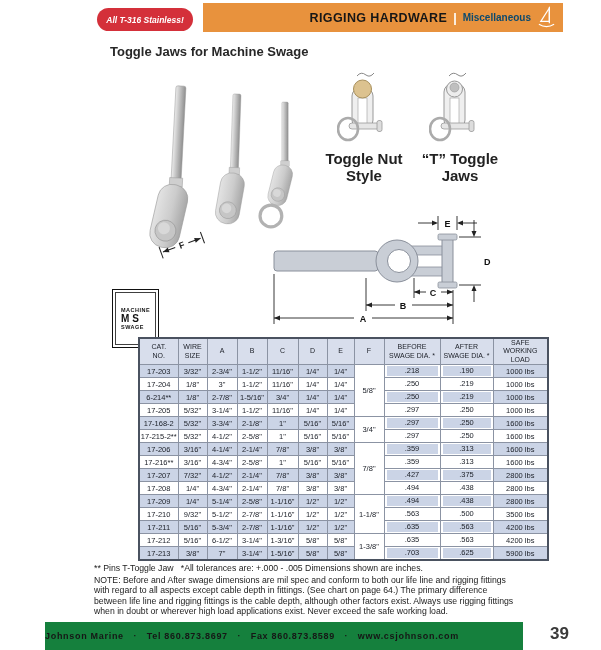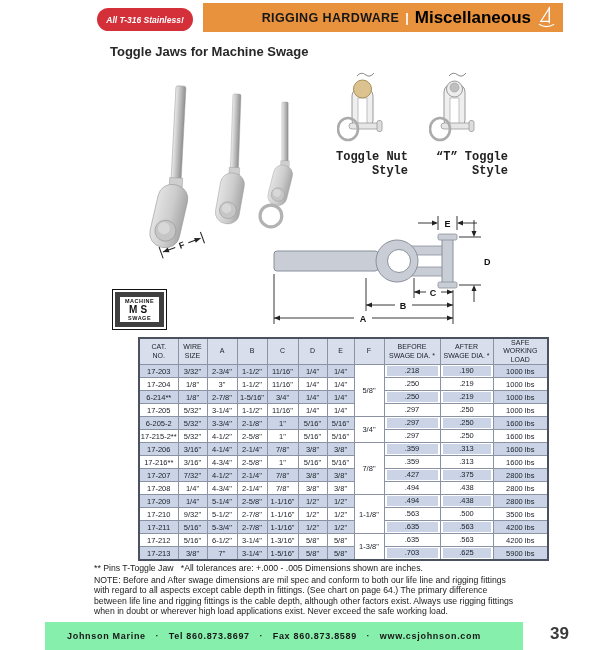--- a/index.html
+++ b/index.html
@@ -7,36 +7,36 @@
   .page { position:relative; width:601px; height:650px; background:#ffffff; overflow:hidden; }
 
   
   .pill { position:absolute; left:97px; top:8px; width:96px; height:23px; background:#d4303a;
           border-radius:12px; color:#fff; font-size:8.5px; font-weight:bold; font-style:italic;
           display:flex; align-items:center; justify-content:center; }
   .banner { position:absolute; left:195px; top:3px; width:360px; height:29px; background:#e8923d;
             display:flex; align-items:center; justify-content:flex-end; padding-right:7px; gap:6px;margin-left:8px; }
   .banner-title { font-weight:bold; font-size:12.5px; color:#161616; letter-spacing:0.4px; }
   .banner-div { font-weight:bold; font-size:12.5px; color:#fff; }
-  .banner-sub { font-weight:bold; font-size:17px; color:#000000; }
+  .banner-sub { font-weight:bold; font-size:10px; color:#0c4a6e; }
 
   
   .title { position:absolute; left:110px; top:44px; font-size:13px; font-weight:bold; color:#272727; }
   .desc { position:absolute; left:104px; top:62px; font-size:9.5px; color:#333; line-height:1.3; white-space:pre-line; }
 
   
   .jaws-svg { position:absolute; left:115px; top:78px; }
   .nut-svg { position:absolute; left:337px; top:70px; }
   .t-svg   { position:absolute; left:429px; top:70px; }
-  .style-label { position:absolute; top:150px; font-size:12px; font-weight:bold; color:#222; text-align:right;font-family:Liberation Mono, monospace; }
+  .style-label { position:absolute; top:150px; font-size:15px; font-weight:bold; color:#222; text-align:center; }
   .style-label.nut { left:320px; width:88px; }
   .style-label.tt  { left:412px; width:96px; }
 
   .ms-badge { position:absolute; left:112px; top:289px; border:1px solid #111; padding:2px; background:#fff; }
-  .ms-inner { border:5px solid #404040; padding:1px 5px; text-align:center; }
+  .ms-inner { border:1px solid #404040; padding:14px 5px; text-align:left; }
   .ms-l1, .ms-l3 { font-size:5.5px; font-weight:bold; letter-spacing:0.5px; color:#111; }
   .ms-l2 { font-size:10px; font-weight:bold; letter-spacing:3px; color:#111; }
 
   .diagram-svg { position:absolute; left:266px; top:208px; }
 
   
   .specs { position:absolute; left:94px; top:337px;margin-left:44px; }
   table { border-collapse:collapse; table-layout:fixed; border:2px solid #4a5260; }
   th, td { border:1px solid #8b93a3; text-align:center; padding:0; overflow:hidden;
            font-size:7.5px; color:#20242c; }
@@ -47,22 +47,22 @@
   td.fcol { background:#fff !important; }
   td.inset { background:#fff !important; }
   td.inset .vb { display:block; margin:1px 2px; line-height:10px; }
   tr.alt td.inset .vb { background:#cbd4e6; }
 
   
   .fn1 { position:absolute; left:94px; top:563px; font-size:8.7px; color:#222; white-space:pre-wrap; }
   .fnote { position:absolute; left:94px; top:575px; width:426px; font-size:8.7px; line-height:1.2; color:#222; }
 
   
-  .footer-bar { position:absolute; left:45px; top:622px; width:478px; height:28px; background:#86efac;
-                display:flex; align-items:center; padding-left:22px; }
+  .footer-bar { position:absolute; left:45px; top:622px; width:478px; height:28px; background:#15803d;
+                display:flex; align-items:center; }
   .footer-text { font-size:9px; font-weight:bold; color:#161616; letter-spacing:0.7px; white-space:pre-wrap; }
   .page-num { position:absolute; left:550px; top:624px; font-size:17px; font-weight:bold; color:#3a3a3a; }
 
   svg text { font-family:"Liberation Sans", sans-serif; }
 </style>
 </head>
 <body>
 
 <div class="page">
 
@@ -152,21 +152,21 @@
   <svg class="t-svg" width="52" height="80" viewBox="0 0 52 80">
     <path d="M20,6 q4,-5 9,-1 q4,3 8,-2" fill="none" stroke="#888" stroke-width="1"></path>
     <rect x="15" y="14" width="21" height="44" rx="8" fill="#efefef" stroke="#999" stroke-width="1"></rect>
     <rect x="21" y="28" width="9" height="26" fill="#fff" stroke="#aaa" stroke-width="0.7"></rect>
     <circle cx="25.5" cy="19" r="8" fill="#ededed" stroke="#999" stroke-width="1"></circle>
     <circle cx="25.5" cy="17.5" r="4.5" fill="#bfbfbf" stroke="#999" stroke-width="0.6"></circle>
     <rect x="12" y="53" width="32" height="6" rx="3" fill="#e6e6e6" stroke="#999" stroke-width="0.8"></rect>
     <rect x="40" y="50.5" width="5" height="11" rx="2" fill="#ddd" stroke="#999" stroke-width="0.8"></rect>
     <ellipse cx="11" cy="59" rx="10" ry="11" fill="none" stroke="#ababab" stroke-width="2.6"></ellipse>
   </svg>
-  <div class="style-label tt">“T” Toggle Style</div>
+  <div class="style-label tt">“T” Toggle Jaws</div>
 
   <div class="ms-badge">
     <div class="ms-inner">
       <div class="ms-l1">MACHINE</div>
       <div class="ms-l2">MS</div>
       <div class="ms-l3">SWAGE</div>
     </div>
   </div>
 
   <svg class="diagram-svg" width="268" height="120" viewBox="0 0 268 120">
@@ -319,21 +319,21 @@
             <td>1/4"</td>
         <td class="inset">
               <span class="vb">.297</span>
             </td>
         <td class="inset">
               <span class="vb">.250</span>
             </td>
         <td>1000 lbs</td>
       </tr>
       <tr class="alt">
-        <td>6-205-2</td>
+        <td>17-168-2</td>
             <td>5/32"</td>
             <td>3-3/4"</td>
             <td>2-1/8"</td>
             <td>1"</td>
             <td>5/16"</td>
             <td>5/16"</td>
         <td class="fcol" rowspan="2">3/4"</td>
         <td class="inset">
               <span class="vb">.297</span>
             </td>

